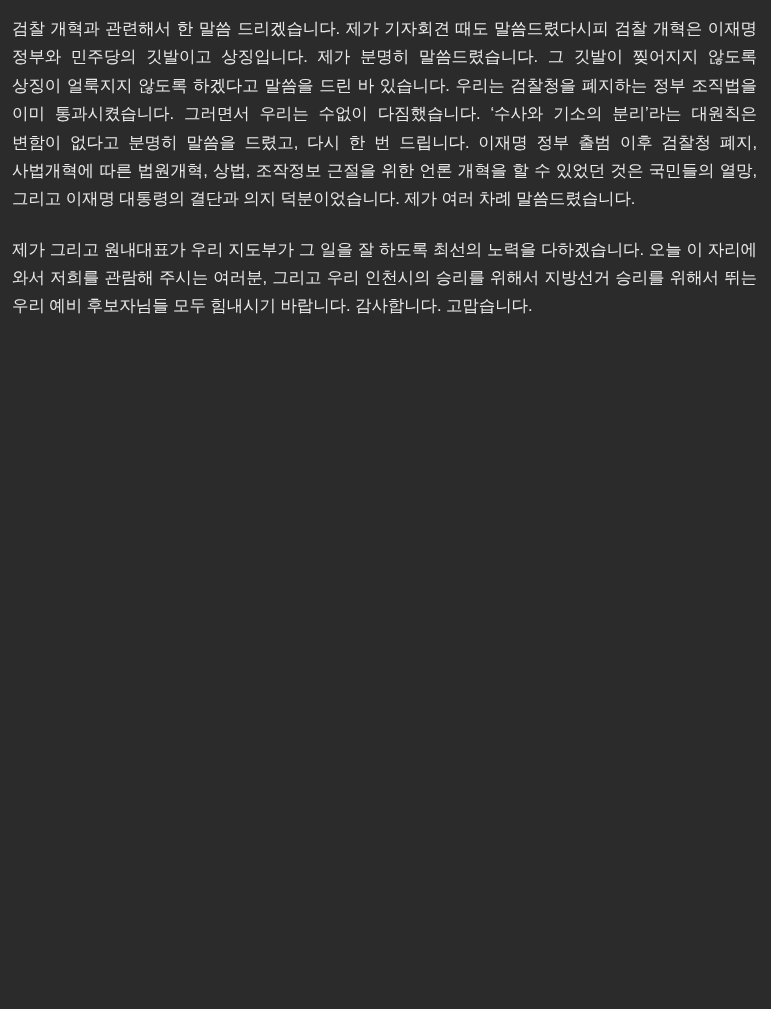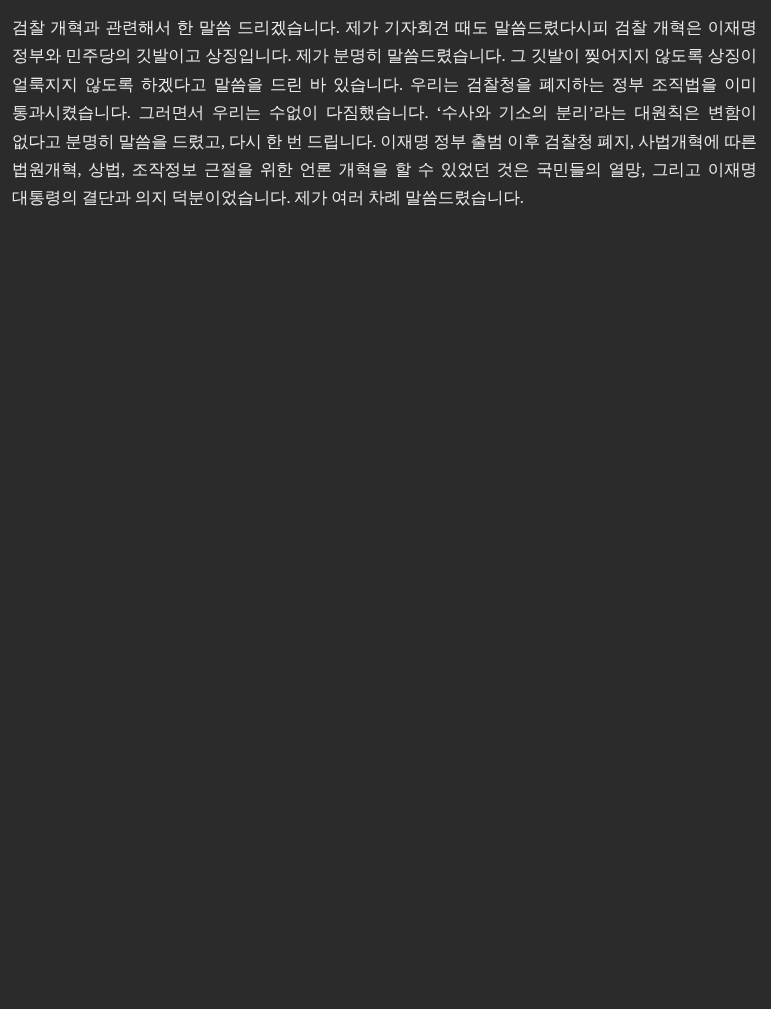--- a/index.html
+++ b/index.html
@@ -12,21 +12,20 @@
     min-height: 1009px;
     font-family: "Liberation Sans", "DejaVu Sans", sans-serif;
   }
   .page {
     width: 771px;
     min-height: 1009px;
     box-sizing: border-box;
     background: #2b2b2b;
     color: #e8e8e8;
     padding: 14px 14px 14px 12px;
-    font-family: Liberation Serif, serif;
   }
   .article {
     display: block;
   }
   .para {
     font-size: 16.5px;
     line-height: 1.72;
     letter-spacing: -0.1px;
     color: #e9e9e9;
     margin: 0 0 22px 0;
@@ -37,14 +36,15 @@
   .para:last-child {
     margin-bottom: 0;
   }
 </style>
 </head>
 <body>
 
 <div class="page">
   <div class="article">
     <p class="para">검찰 개혁과 관련해서 한 말씀 드리겠습니다. 제가 기자회견 때도 말씀드렸다시피 검찰 개혁은 이재명 정부와 민주당의 깃발이고 상징입니다. 제가 분명히 말씀드렸습니다. 그 깃발이 찢어지지 않도록 상징이 얼룩지지 않도록 하겠다고 말씀을 드린 바 있습니다. 우리는 검찰청을 폐지하는 정부 조직법을 이미 통과시켰습니다. 그러면서 우리는 수없이 다짐했습니다. ‘수사와 기소의 분리’라는 대원칙은 변함이 없다고 분명히 말씀을 드렸고, 다시 한 번 드립니다. 이재명 정부 출범 이후 검찰청 폐지, 사법개혁에 따른 법원개혁, 상법, 조작정보 근절을 위한 언론 개혁을 할 수 있었던 것은 국민들의 열망, 그리고 이재명 대통령의 결단과 의지 덕분이었습니다. 제가 여러 차례 말씀드렸습니다.</p>
+    <p class="para">제가 그리고 원내대표가 우리 지도부가 그 일을 잘 하도록 최선의 노력을 다하겠습니다. 오늘 이 자리에 와서 저희를 관람해 주시는 여러분, 그리고 우리 인천시의 승리를 위해서 지방선거 승리를 위해서 뛰는 우리 예비 후보자님들 모두 힘내시기 바랍니다. 감사합니다. 고맙습니다.</p>
   </div>
 </div>
 
 </body></html>

